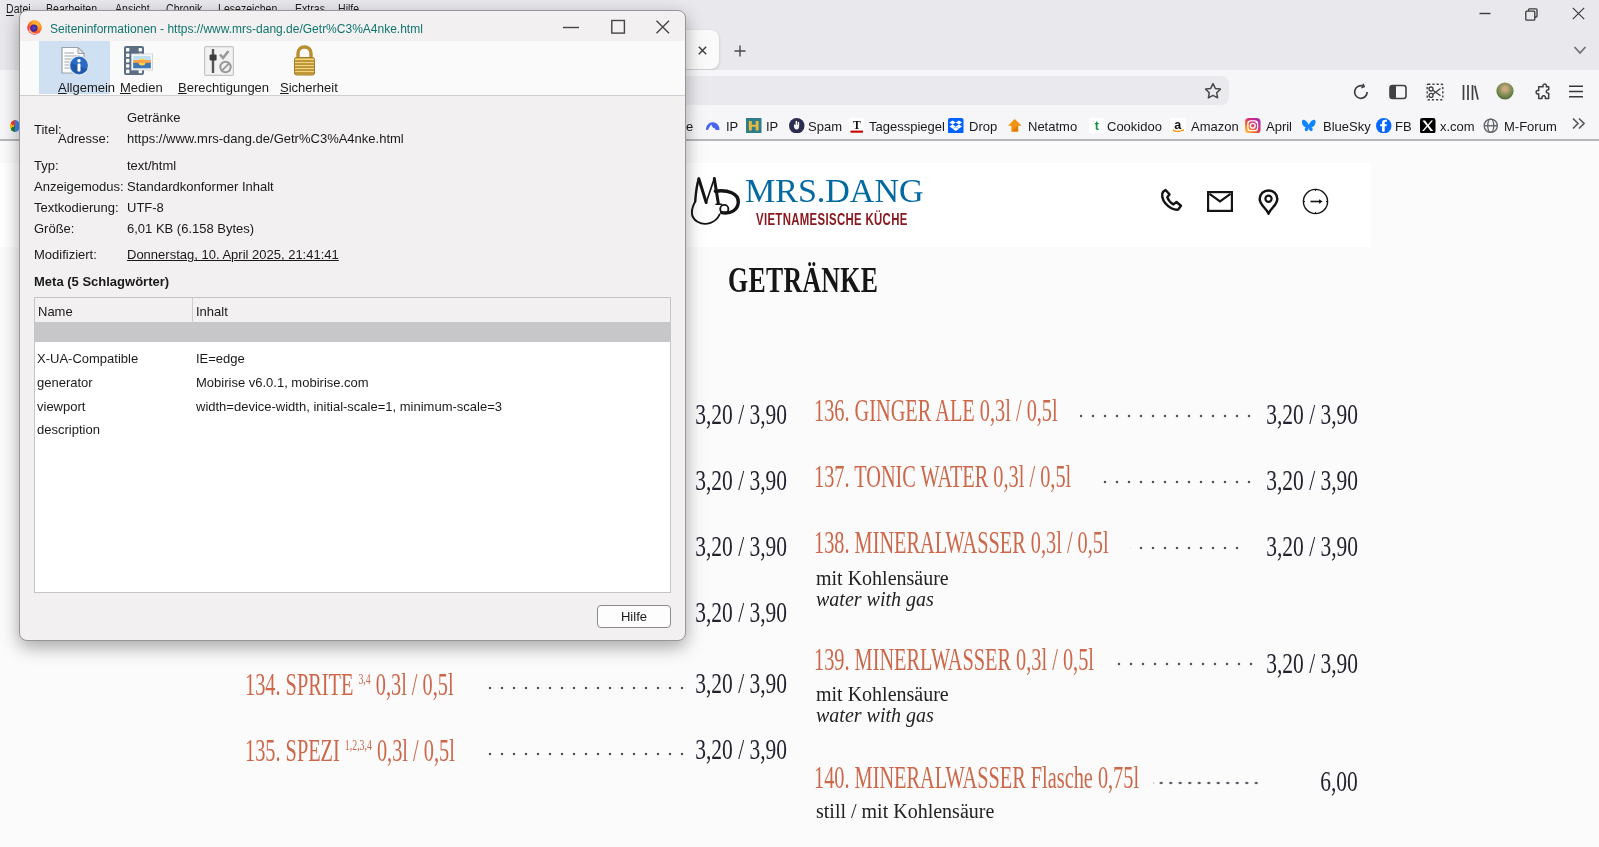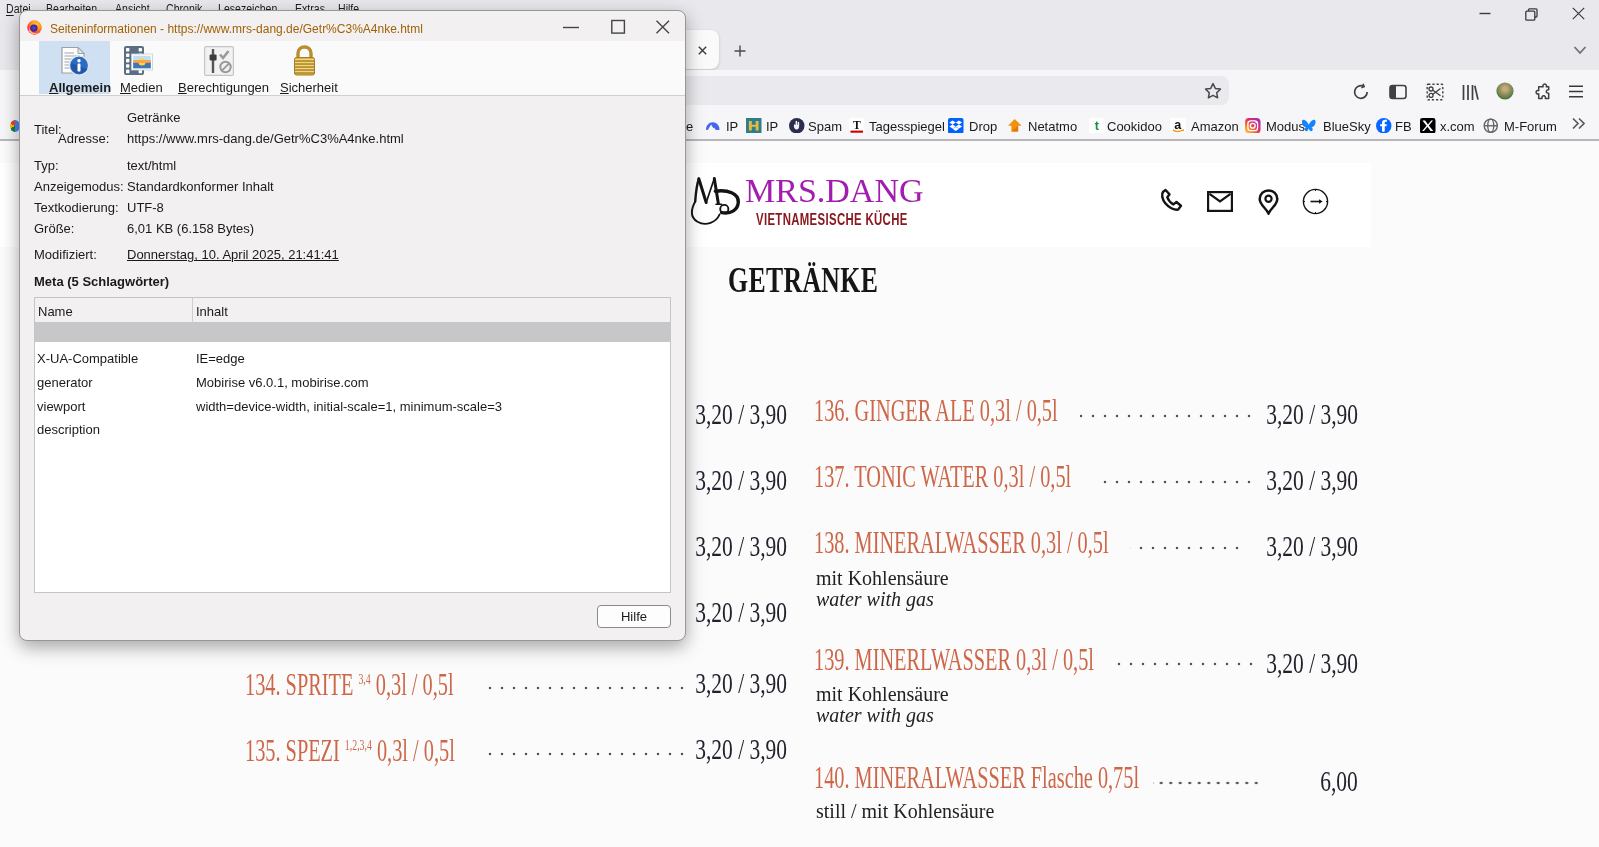--- a/index.html
+++ b/index.html
@@ -181,21 +181,21 @@
           <stop offset="30%" stop-color="#fa7e1e"></stop>
           <stop offset="60%" stop-color="#d62976"></stop>
           <stop offset="100%" stop-color="#962fbf"></stop>
         </linearGradient>
       </defs>
       <rect width="16" height="16" rx="4" fill="url(#ig)"></rect>
       <rect x="3" y="3" width="10" height="10" rx="3" fill="none" stroke="#fff" stroke-width="1.4"></rect>
       <circle cx="8" cy="8" r="2.5" fill="none" stroke="#fff" stroke-width="1.4"></circle>
       <circle cx="11.6" cy="4.4" r="0.9" fill="#fff"></circle>
     </svg>
-    <span class="bm" style="left:1266px;">Modus</span>
+    <span class="bm" style="left:1266px;">April</span>
     <svg class="bmi" style="left:1301px;" viewBox="0 0 16 16">
       <path d="M8 7 C 7 4.5 4.5 1.8 2.5 1.8 C 1.3 1.8 1 2.8 1 3.8 C 1 6.5 2.7 9.5 5.5 9.5 C 3.8 10 3.2 12.8 5 13.5 C 6.5 14.1 7.6 12 8 10.5 C 8.4 12 9.5 14.1 11 13.5 C 12.8 12.8 12.2 10 10.5 9.5 C 13.3 9.5 15 6.5 15 3.8 C 15 2.8 14.7 1.8 13.5 1.8 C 11.5 1.8 9 4.5 8 7 Z" fill="#1185fe"></path>
     </svg>
     <span class="bm" style="left:1323px;">BlueSky</span>
     <svg class="bmi" style="left:1376px;" viewBox="0 0 16 16">
       <circle cx="8" cy="8" r="8" fill="#0866ff"></circle>
       <path d="M10.8 8.6 l.35 -2.2 H9 V5 c0 -.65 .3 -1.2 1.3 -1.2 h1 V1.9 C10.7 1.8 10 1.7 9.4 1.7 c-2 0 -3.2 1.2 -3.2 3.2 v1.5 H4.3 v2.2 h1.9 V14 a8 8 0 0 0 2.8 0 V8.6 Z" fill="#fff"></path>
     </svg>
     <span class="bm" style="left:1395px;">FB</span>
     <svg class="bmi" style="left:1420px;" viewBox="0 0 16 16">
@@ -238,21 +238,21 @@
           <path d="M10.8 2.8 L 18.2 26.5" stroke-width="3.0"></path>
           <path d="M18.2 26.5 L 26.3 2.5" stroke-width="1.7"></path>
           <path d="M26.3 2.5 L 30.3 27.2" stroke-width="3.0"></path>
           <path d="M28 28.2 H 33.5" stroke-width="1.6"></path>
           <path d="M7.2 25.5 C 3.2 33 1.5 41 9.5 45.8 C 18 50.8 28.5 46 31.5 38.5" stroke-width="1.9"></path>
           <circle cx="36.3" cy="33" r="4.1" stroke-width="1.9"></circle>
           <path d="M27.5 15.2 C 40 13.6 50.5 17.5 50.3 26 C 50.1 33.8 43 38.3 33.6 36.6" stroke-width="3.4"></path>
           <path d="M26.5 15.4 H 31" stroke-width="1.6"></path>
         </g>
       </svg>
-      <div class="a serif" style="left:745px;top:31px;font-size:34px;color:#a21caf;white-space:nowrap;">MRS.DANG</div>
+      <div class="a serif" style="left:745px;top:31px;font-size:34px;color:#0369a1;white-space:nowrap;">MRS.DANG</div>
       <div class="a" style="left:756px;top:69px;font-size:17px;font-weight:bold;color:#8a1a20;letter-spacing:.5px;transform:scaleX(.67);transform-origin:0 0;white-space:nowrap;">VIETNAMESISCHE KÜCHE</div>
     </div>
     <div class="a" id="headicons">
       <svg class="a" style="left:1159px;top:46px" width="28" height="28" viewBox="0 0 24 24">
         <path d="M5.6 2.6 l3.4 3.6 -1.9 2.7 c.9 2.3 2.9 4.7 5.2 6 l2.7 -2 3.8 3.2 -2.4 3.3 c-3.5.5 -8.2-1.9 -11-5.4 C2.6 10.4 1.9 5.9 3.6 4 Z" fill="none" stroke="#141414" stroke-width="2.1" stroke-linejoin="round"></path>
       </svg>
       <svg class="a" style="left:1207px;top:50px" width="26" height="21" viewBox="0 0 26 21">
         <rect x="1.1" y="1.1" width="23.8" height="18.8" fill="none" stroke="#141414" stroke-width="2.2"></rect>
         <path d="M2.5 2.8 L13 10.5 L23.5 2.8" fill="none" stroke="#141414" stroke-width="2.2"></path>
       </svg>
@@ -316,21 +316,21 @@
           </radialGradient>
           <radialGradient id="fxc" cx="50%" cy="50%" r="55%">
             <stop offset="0%" stop-color="#6549c2"></stop>
             <stop offset="100%" stop-color="#30168d"></stop>
           </radialGradient>
         </defs>
         <circle cx="7.5" cy="7.5" r="7.2" fill="url(#fxg)"></circle>
         <circle cx="6.9" cy="8.1" r="3.7" fill="url(#fxc)"></circle>
         <path d="M2.2 11.5 C 4.5 14.6 9.5 15 12 12.3 C 9.8 13.3 6.5 13.2 4.6 11.4 C 3.4 10.3 2.6 9.2 2.7 7.4 C 2.1 8.8 2 10.2 2.2 11.5 Z" fill="#ffd567" opacity="0.85"></path>
       </svg>
-      <div class="a" style="left:30px;top:11px;font-size:12px;color:#a16207;white-space:nowrap;">Seiteninformationen - https://www.mrs-dang.de/Getr%C3%A4nke.html</div>
+      <div class="a" style="left:30px;top:11px;font-size:12px;color:#0f766e;white-space:nowrap;">Seiteninformationen - https://www.mrs-dang.de/Getr%C3%A4nke.html</div>
       <svg class="a" style="left:542px;top:7.5px;" width="110" height="16" viewBox="0 0 110 16">
         <path d="M1 8.5 H17" stroke="#454545" stroke-width="1.4" fill="none"></path>
         <rect x="49.8" y="1.5" width="12.6" height="12.6" fill="none" stroke="#454545" stroke-width="1.4"></rect>
         <path d="M94.5 1.8 L107 14.3 M107 1.8 L94.5 14.3" stroke="#454545" stroke-width="1.4" fill="none"></path>
       </svg>
     </div>
     <div class="a" id="dlgtabs">
       <div class="a" id="dlgtab-sel"></div>
 
       <svg class="a" style="left:39px;top:5px;" width="31" height="31" viewBox="0 0 31 31">
@@ -391,21 +391,21 @@
           <path d="M4 28 H23"></path>
         </g>
         <g stroke="#f4e29a" stroke-width="0.9" opacity="0.9">
           <path d="M4 14.6 H23"></path>
           <path d="M4 17.6 H23"></path>
           <path d="M4 20.6 H23"></path>
           <path d="M4 23.6 H23"></path>
           <path d="M4 26.6 H23"></path>
         </g>
       </svg>
-      <div class="dtlab" style="left:29px;font-weight:bold;"><u>A</u>llgemein</div>
+      <div class="dtlab" style="left:38px;"><u>A</u>llgemein</div>
       <div class="dtlab" style="left:100px;"><u>M</u>edien</div>
       <div class="dtlab" style="left:158px;"><u>B</u>erechtigungen</div>
       <div class="dtlab" style="left:260px;"><u>S</u>icherheit</div>
     </div>
     <div class="a" id="dlgbody">
       <div class="drow" style="left:14px;top:111px;">Titel:</div>
       <div class="drow" style="left:107px;top:98.7px;">Getränke</div>
       <div class="drow" style="left:22px;top:120.2px;margin-left:16px;">Adresse:</div>
       <div class="drow" style="left:107px;top:120.2px;">https://www.mrs-dang.de/Getr%C3%A4nke.html</div>
       <div class="drow" style="left:14px;top:147px;">Typ:</div>

